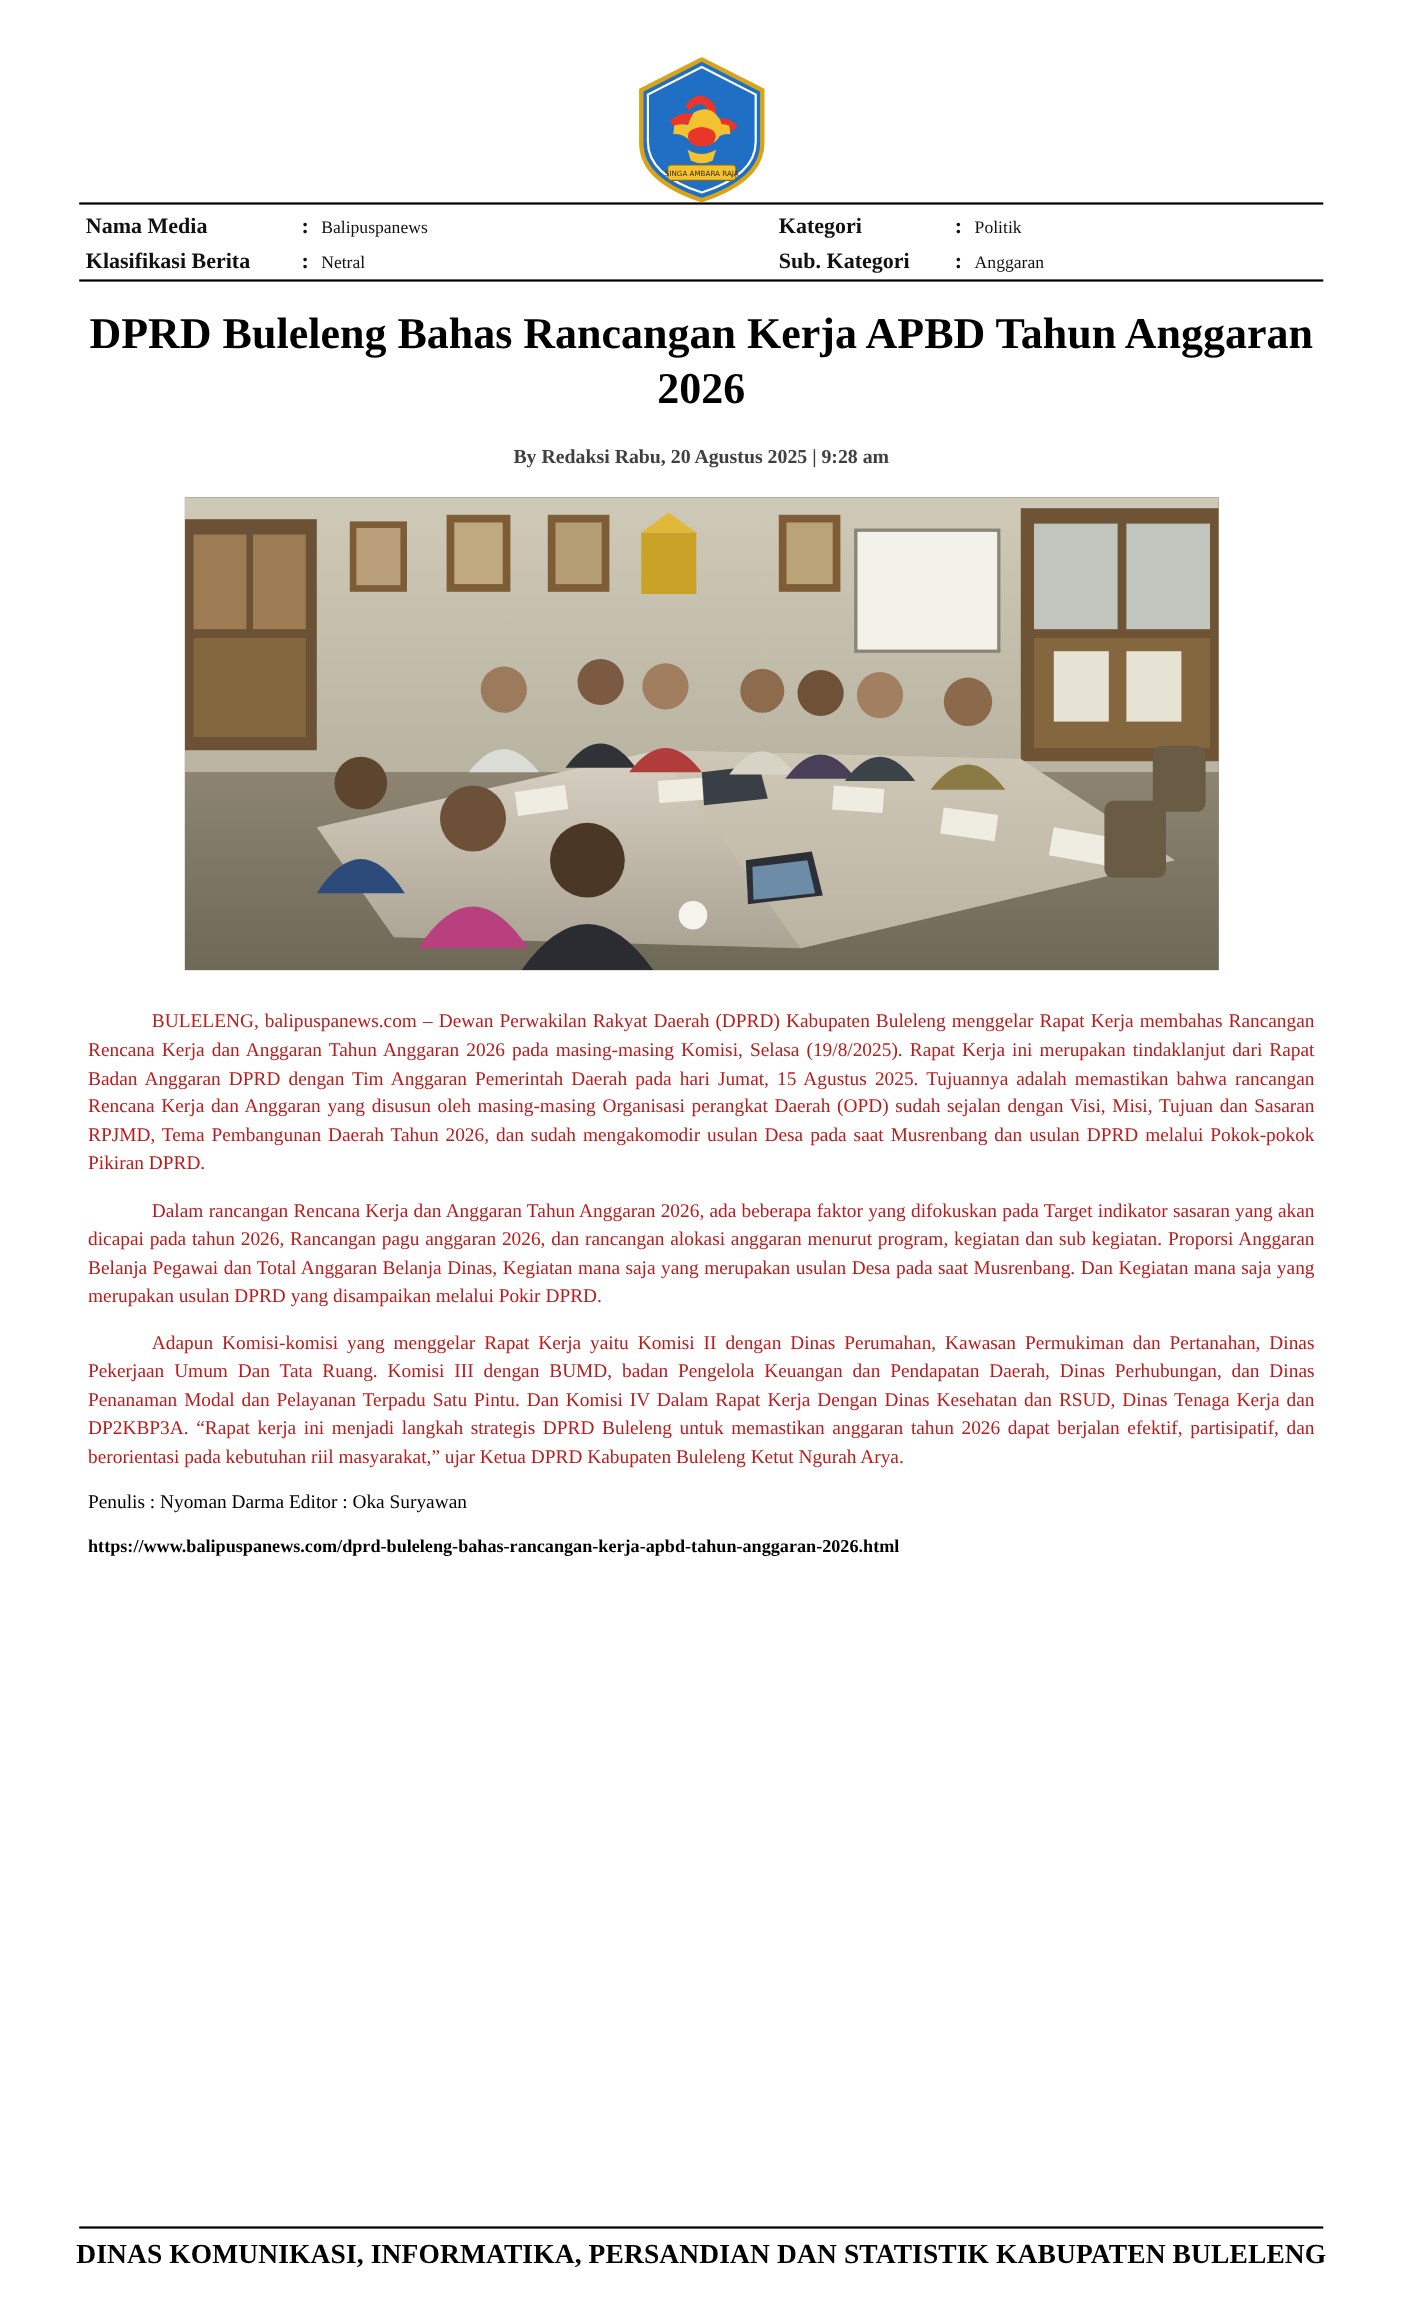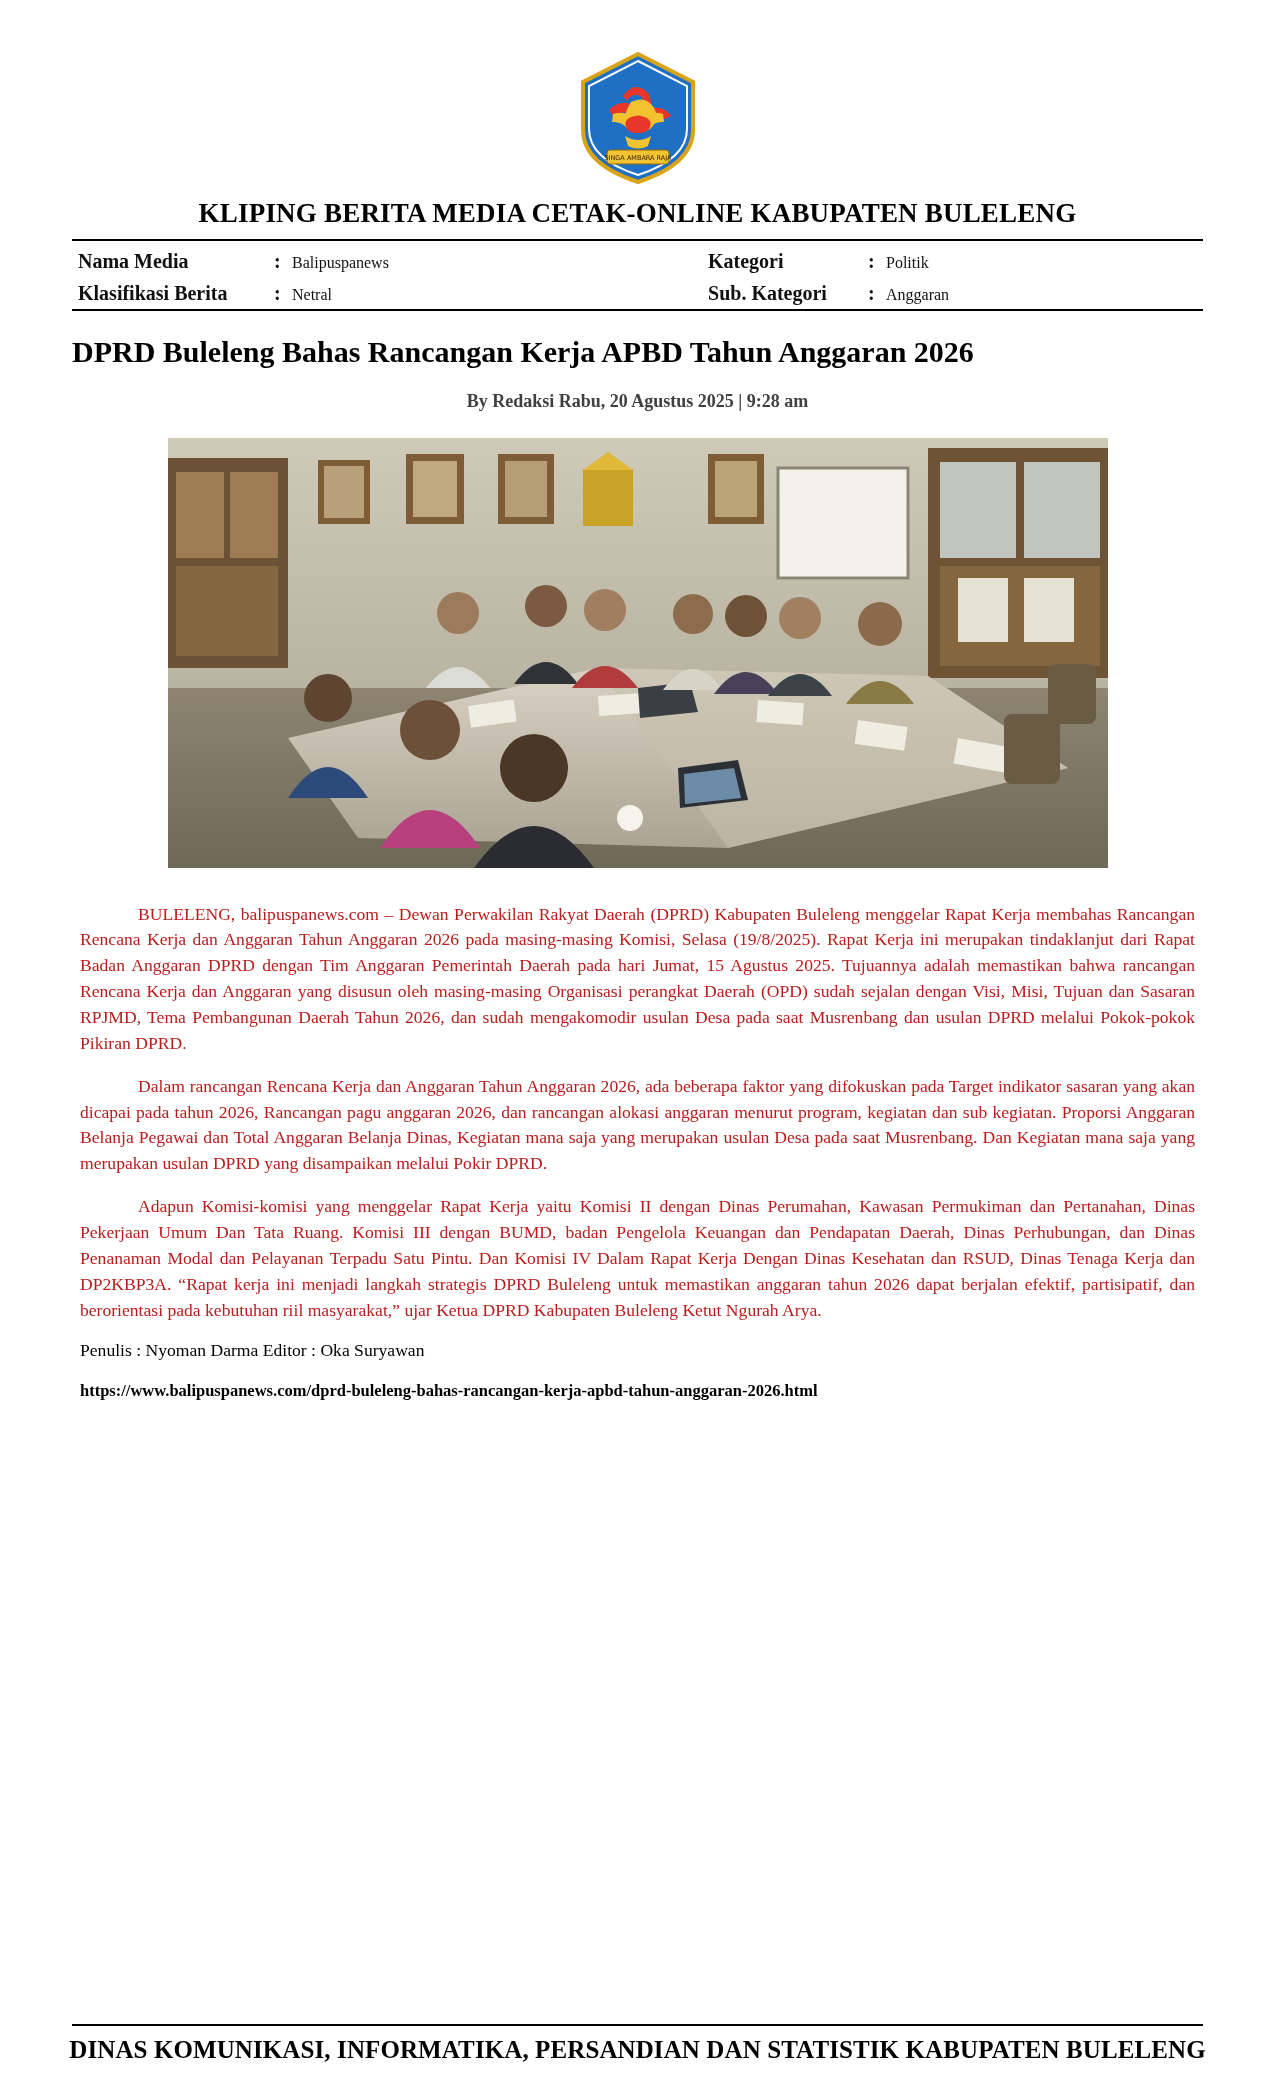--- a/index.html
+++ b/index.html
@@ -80,22 +80,23 @@
   .meta-col.left .meta-label { width: 196px; }
   .meta-col.right .meta-label { width: 160px; }
   .meta-colon { width: 18px; font-weight: bold; }
   .meta-value {
     font-size: 16px;
     font-weight: normal;
   }
 
   
   .headline {
-    font-weight: bold;
-    font-size: 30px;
+    text-align: center;
+    font-weight: bold;
+    font-size: 40px;
     margin-top: 22px;
     line-height: 1.25;
     color: #000;
   }
   .byline {
     text-align: center;
     font-size: 18px;
     font-weight: bold;
     margin-top: 6px;
     color: #404040;
@@ -191,21 +192,20 @@
           <path d="M46 84 q13 8 26 0 l-3 10 q-10 5 -20 0 z"></path>
         </g>
         <path d="M50 66 q9 -5 18 0 q5 3 3 9 q-2 6 -12 6 q-10 0 -12 -6 q-2 -6 3 -9 z" fill="#e8362a"></path>
 
         <rect x="28" y="98" width="62" height="14" rx="3" fill="#f2c230" stroke="#8a6b10" stroke-width="1"></rect>
         <text x="59" y="108" font-family="DejaVu Sans, sans-serif" font-size="6.5" text-anchor="middle" fill="#3b2a06">SINGA AMBARA RAJA</text>
       </svg>
     </div>
   </div>
 
-  <div class="kliping-title">KLIPING BERITA MEDIA CETAK-ONLINE KABUPATEN BULELENG</div>
 
   <hr class="rule">
 
   <div class="meta">
     <div class="meta-col left">
       <div class="meta-row">
         <span class="meta-label">Nama Media</span>
         <span class="meta-colon">:</span>
         <span class="meta-value">Balipuspanews</span>
       </div>

